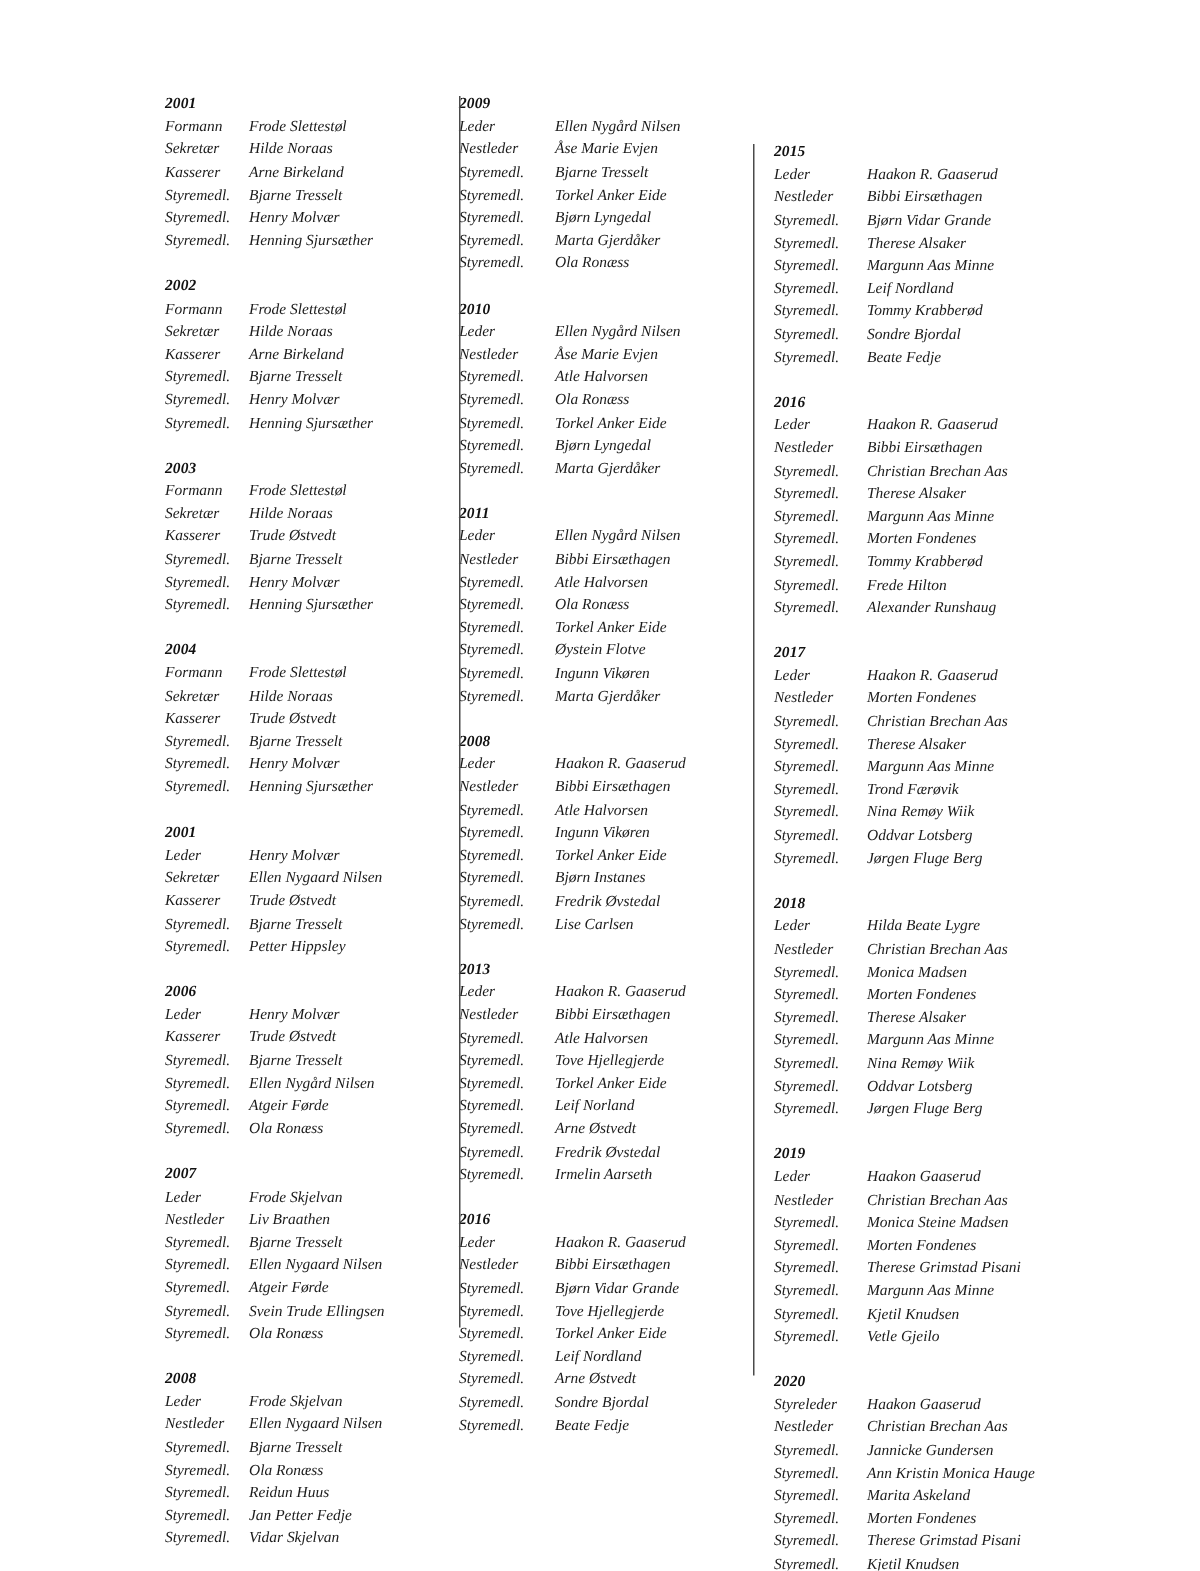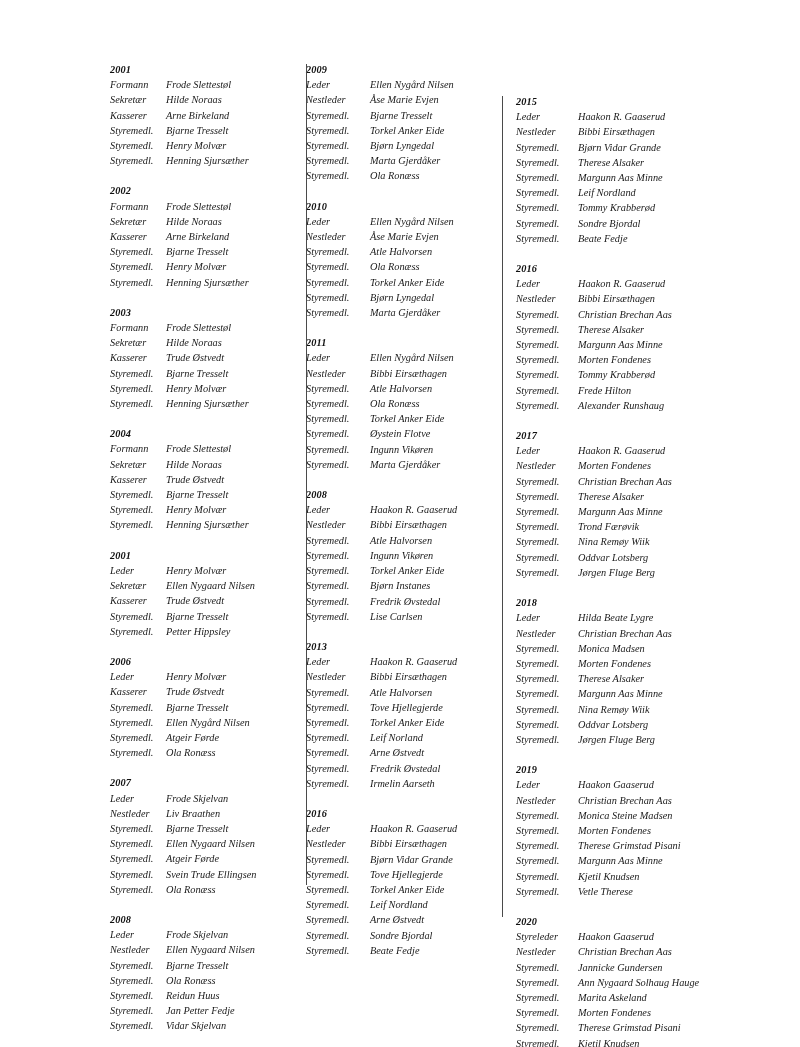--- a/index.html
+++ b/index.html
@@ -882,21 +882,21 @@
             <span class="role-namewrap">Margunn Aas Minne</span>
           </div>
           <div class="role-row">
             <span class="role-label">Styremedl.</span>
             <span class="role-leader"></span>
             <span class="role-namewrap">Kjetil Knudsen</span>
           </div>
           <div class="role-row">
             <span class="role-label">Styremedl.</span>
             <span class="role-leader"></span>
-            <span class="role-namewrap">Vetle Therese</span>
+            <span class="role-namewrap">Vetle Gjeilo</span>
           </div>
         </div>
         <div class="year-block">
           <div class="year-heading">2020</div>
           <div class="role-row">
             <span class="role-label">Styreleder</span>
             <span class="role-leader"></span>
             <span class="role-namewrap">Haakon Gaaserud</span>
           </div>
           <div class="role-row">
@@ -905,21 +905,21 @@
             <span class="role-namewrap">Christian Brechan Aas</span>
           </div>
           <div class="role-row">
             <span class="role-label">Styremedl.</span>
             <span class="role-leader"></span>
             <span class="role-namewrap">Jannicke Gundersen</span>
           </div>
           <div class="role-row">
             <span class="role-label">Styremedl.</span>
             <span class="role-leader"></span>
-            <span class="role-namewrap">Ann Nygaard Solhaug Hauge</span>
+            <span class="role-namewrap">Ann Kristin Monica Hauge</span>
           </div>
           <div class="role-row">
             <span class="role-label">Styremedl.</span>
             <span class="role-leader"></span>
             <span class="role-namewrap">Marita Askeland</span>
           </div>
           <div class="role-row">
             <span class="role-label">Styremedl.</span>
             <span class="role-leader"></span>
             <span class="role-namewrap">Morten Fondenes</span>

